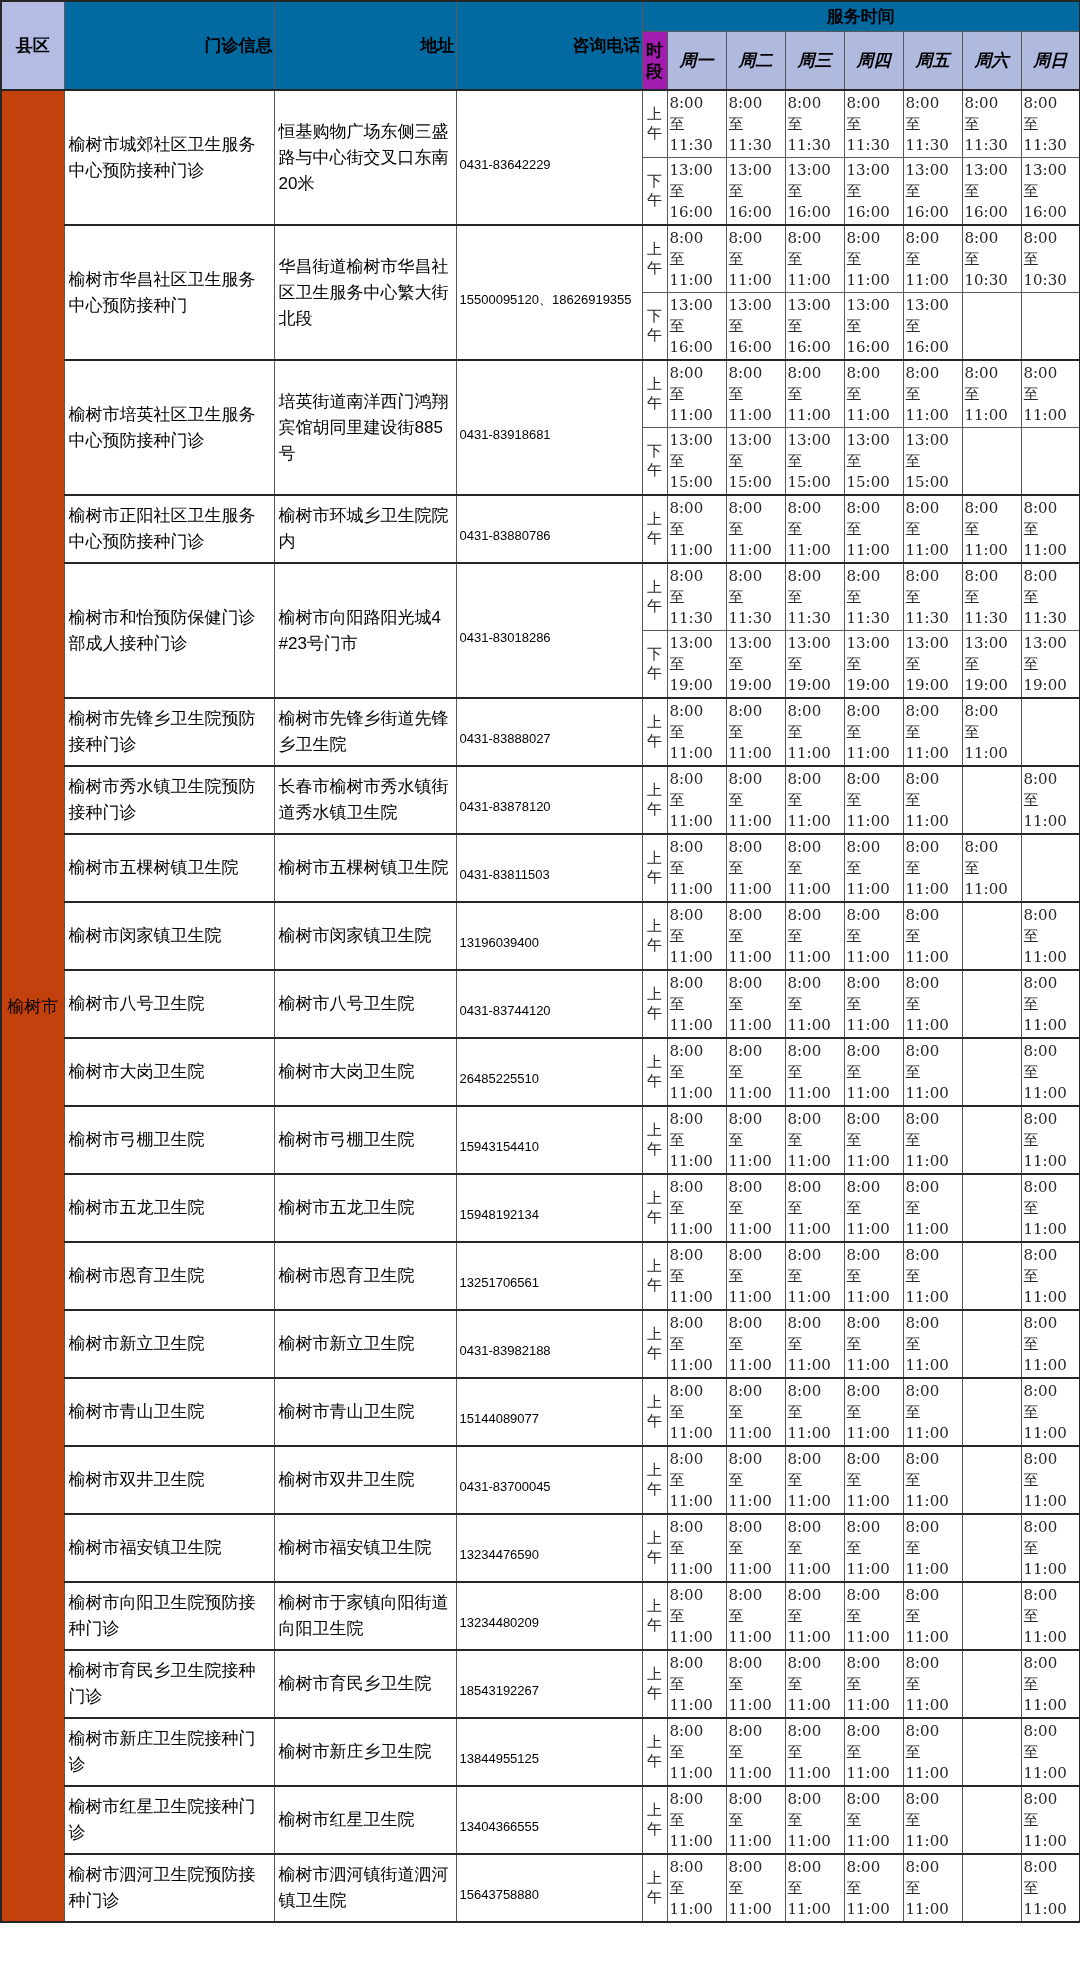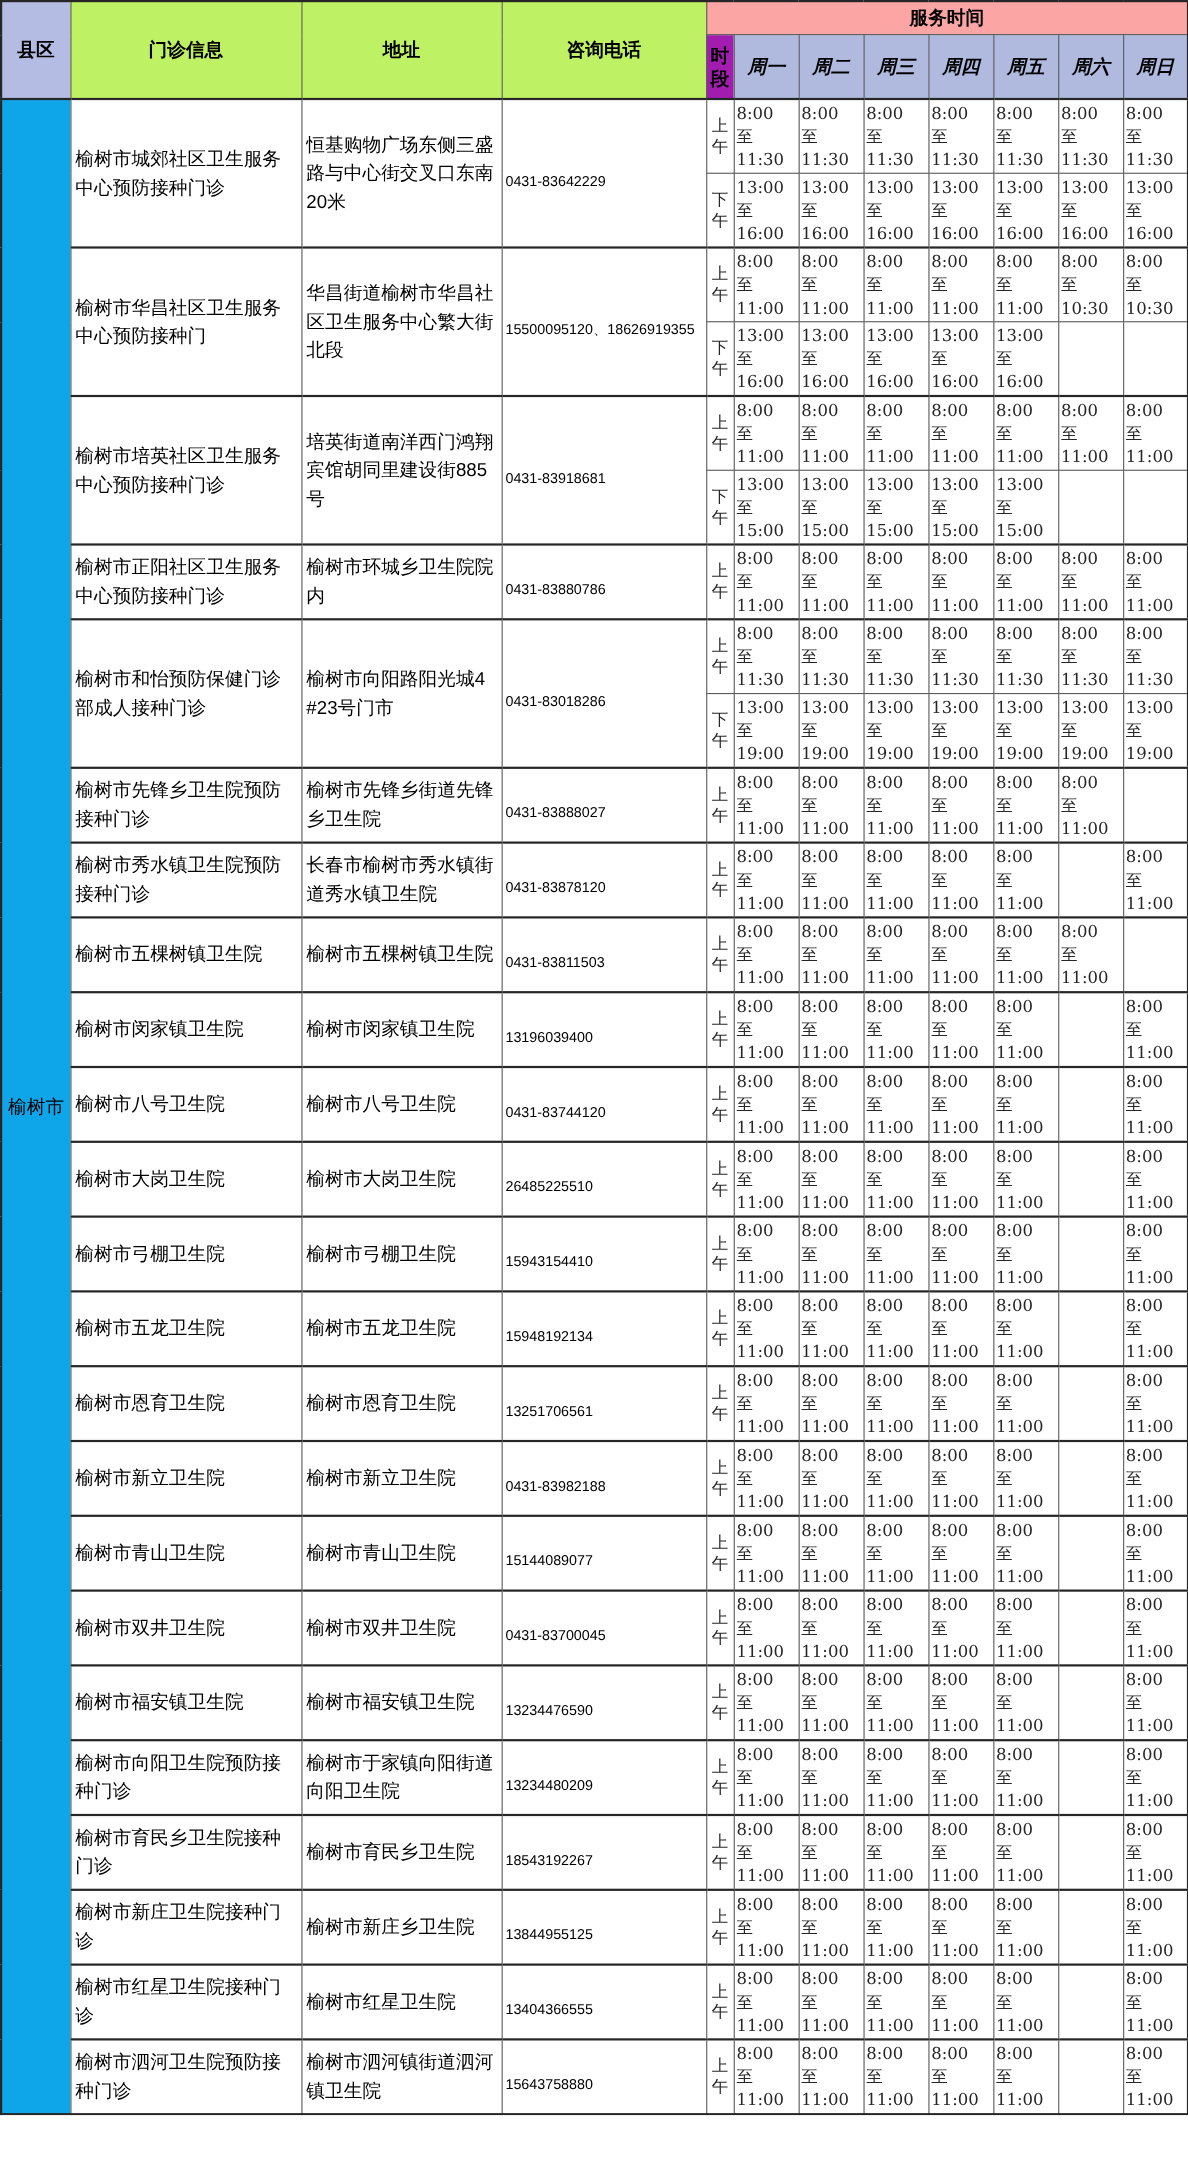--- a/index.html
+++ b/index.html
@@ -7,25 +7,25 @@
   table.sched{border-collapse:collapse;table-layout:fixed;width:1080px;border:2px solid #262626;}
   col.c-county{width:63px}
   col.c-clinic{width:210px}
   col.c-addr{width:182px}
   col.c-phone{width:186px}
   col.c-period{width:25px}
   col.c-day{width:59px}
   th,td{border:1px solid #595959;vertical-align:middle;}
   thead th{font-weight:bold;font-size:17px;color:#000;}
   th.hdr-purple{background:#b4bce4;}
-  th.hdr-blue{background:#bef264;}
-  th.hdr-service{background:#fca5a5;height:27px;}
+  th.hdr-blue{background:#0369a1;text-align:right;}
+  th.hdr-service{background:#0369a1;height:27px;}
   th.hdr-day{background:#b0badf;height:55px;font-style:italic;}
   th.hdr-period{background:#a21caf;word-break:break-all;line-height:21px;padding:2px 0;}
-  td.county{font-size:17px;text-align:center;word-break:break-all;background:#0ea5e9;}
+  td.county{font-size:17px;text-align:center;word-break:break-all;background:#c2410c;}
   td.clinic{font-size:17px;line-height:26px;padding:2px 4px;word-break:break-all;}
   td.addr{font-size:17px;line-height:26px;padding:2px 6px 2px 4px;word-break:break-all;}
   td.phone{font-size:13px;line-height:24px;padding:16px 1px 2px 3px;word-break:break-all;}
   td.period{font-family:"DejaVu Serif",serif;font-size:15px;color:#262626;text-align:center;word-break:break-all;line-height:19px;padding:1px 0;}
   td.time{font-family:"DejaVu Serif",serif;font-size:15px;color:#262626;line-height:21px;padding:1px 1px 1px 2px;white-space:pre-line;height:64px;word-break:break-all;}
   tr.clinic-start td{border-top:2px solid #262626;}
   thead tr.days th{border-bottom:2px solid #262626;}
 </style>
 </head>
 <body>

